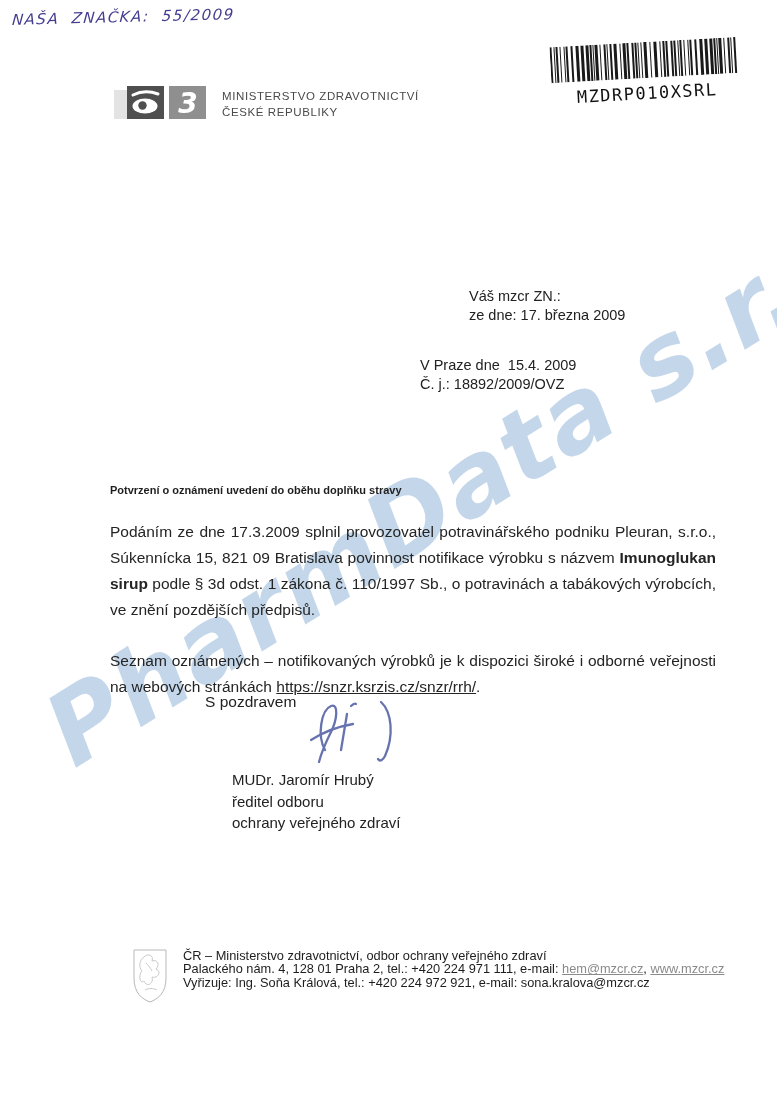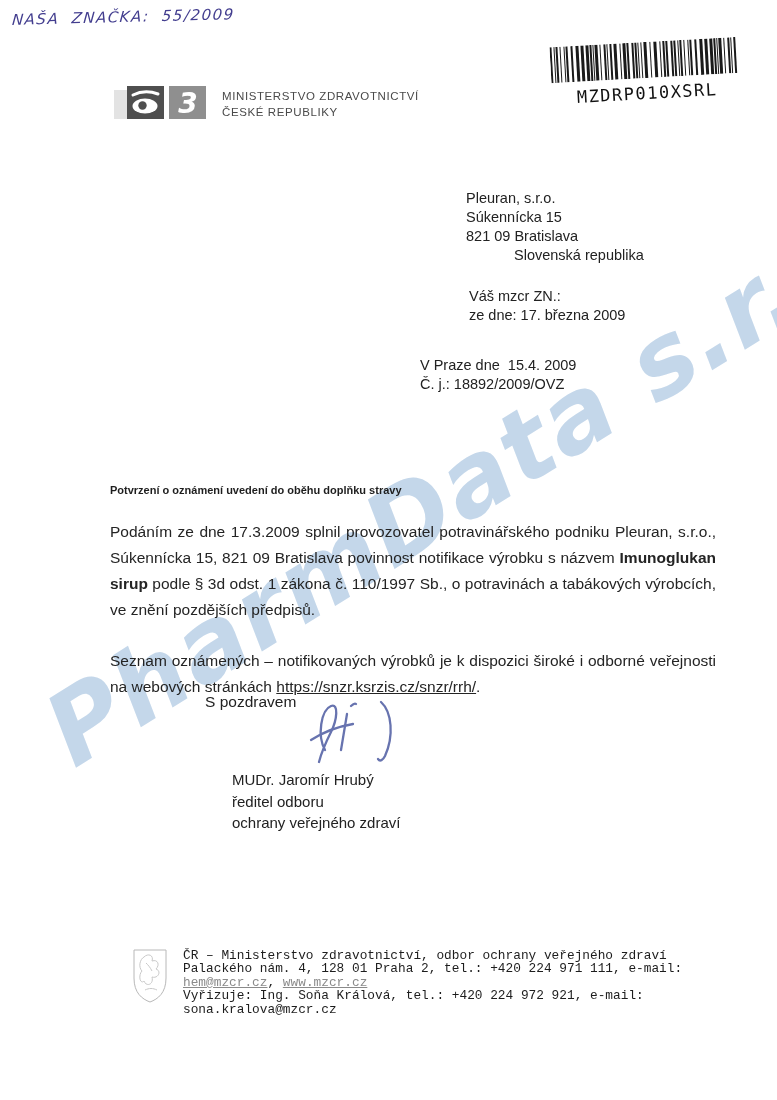--- a/index.html
+++ b/index.html
@@ -59,21 +59,21 @@
   .para{width:606px;font-size:15.5px;line-height:26px;text-align:justify;color:#242424;}
   .para1{left:110px;top:519px;}
   .para2{left:110px;top:648px;}
   .url{text-decoration:underline;}
 
   .closing{left:205px;top:693px;font-size:15.5px;text-align:center;}
   .signer{left:205px;top:769px;font-size:15px;line-height:21.5px;margin-left:27px;}
 
   .footer-text{
     left:183px;top:949px;width:560px;
-    font-family:Liberation Mono, monospace;font-size:12.8px;line-height:13.4px;color:#1d1d1d;
+    font-family:Liberation Sans, sans-serif;font-size:12.8px;line-height:13.4px;color:#1d1d1d;
   }
   .footer-link{color:var(--footer_link_gray,#8a8a8a);text-decoration:underline;}
   .coat{left:131px;top:948px;}
 </style>
 </head>
 <body>
 
 <div class="page">
 
   <div class="abs watermark">PharmData s.r.o.</div>
@@ -152,26 +152,20 @@
             <rect x="169" y="0" width="3" height="36" fill="#1a1a1a"></rect>
             <rect x="174" y="0" width="1" height="36" fill="#1a1a1a"></rect>
             <rect x="178" y="0" width="2" height="36" fill="#1a1a1a"></rect>
             <rect x="181" y="0" width="1" height="36" fill="#1a1a1a"></rect>
             <rect x="184" y="0" width="2" height="36" fill="#1a1a1a"></rect>
           </g>
       </svg>
       <div class="barcode-label">MZDRP010XSRL</div>
     </div>
 
-    <div class="abs recipient">
-      <div class="line">Pleuran, s.r.o.</div>
-      <div class="line">Súkennícka 15</div>
-      <div class="line">821 09 Bratislava</div>
-      <div class="line indent">Slovenská republika</div>
-    </div>
 
     <div class="abs yourref">
       <div class="line">Váš mzcr ZN.:</div>
       <div class="line">ze dne: 17. března 2009</div>
     </div>
 
     <div class="abs dateblock">
       <div class="line">V Praze dne  15.4. 2009</div>
       <div class="line">Č. j.: 18892/2009/OVZ</div>
     </div>

